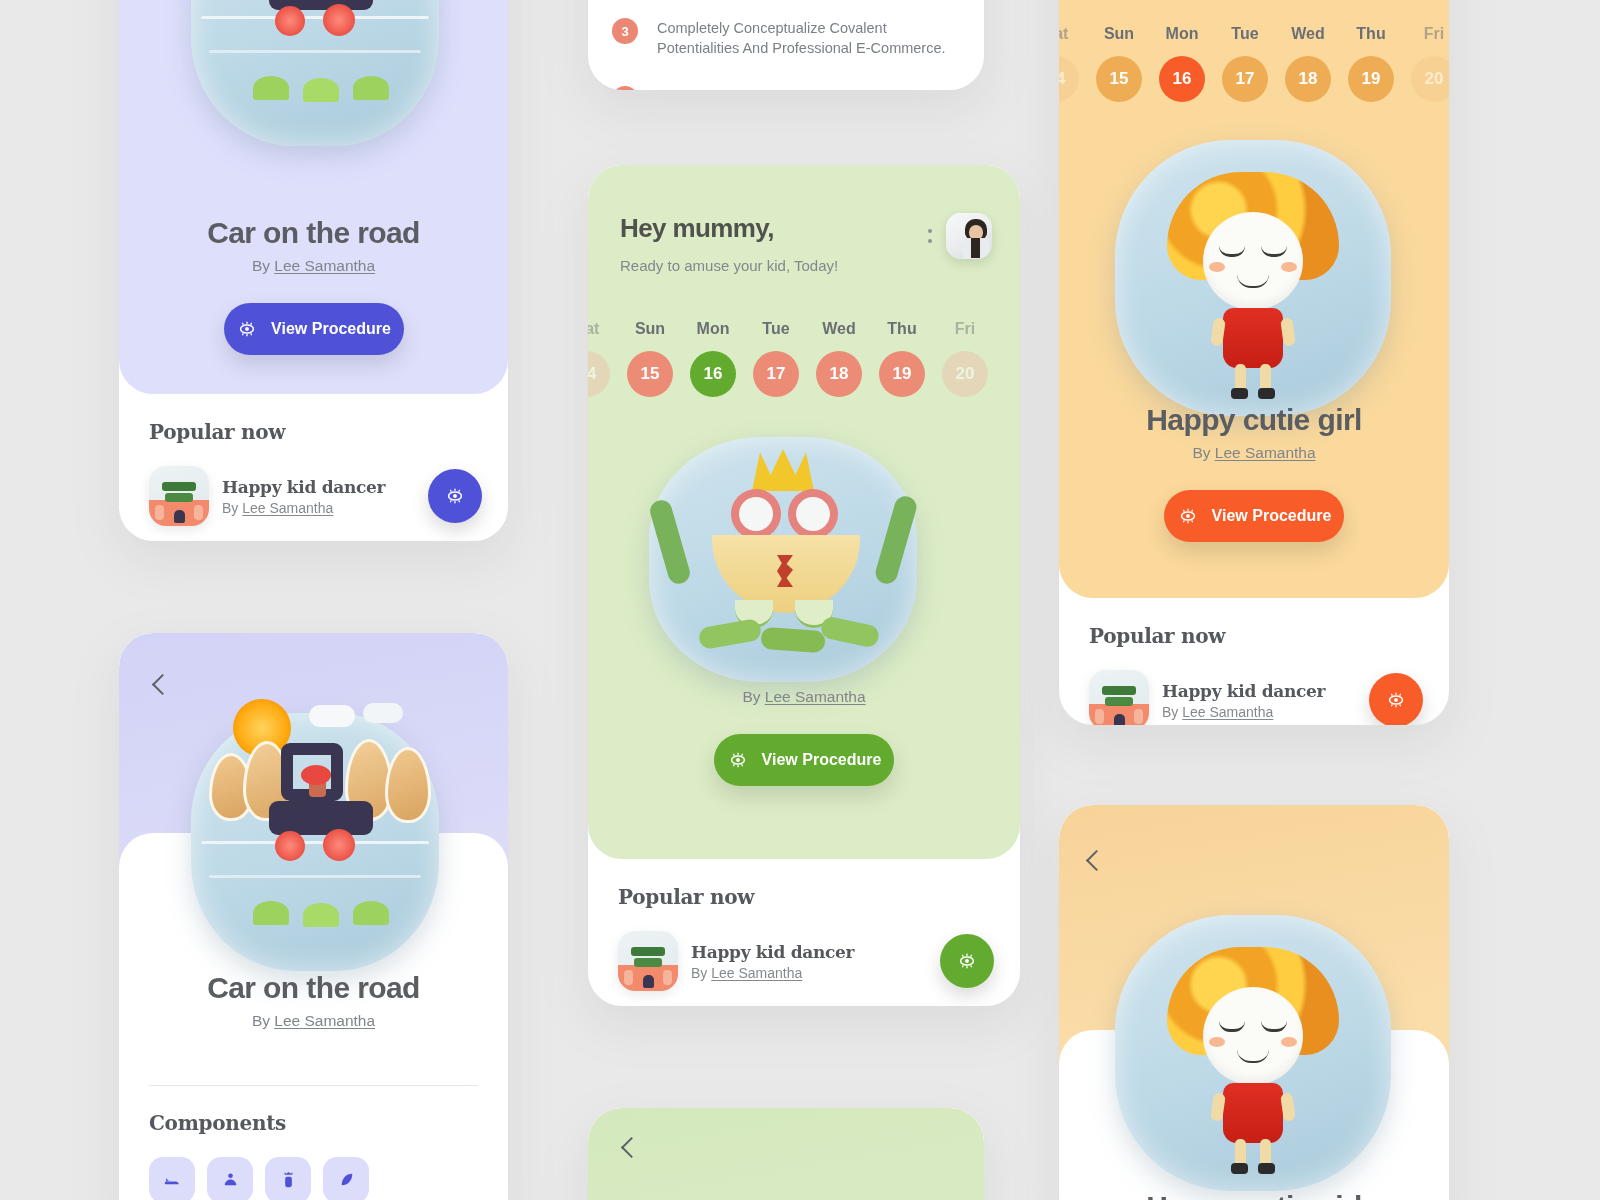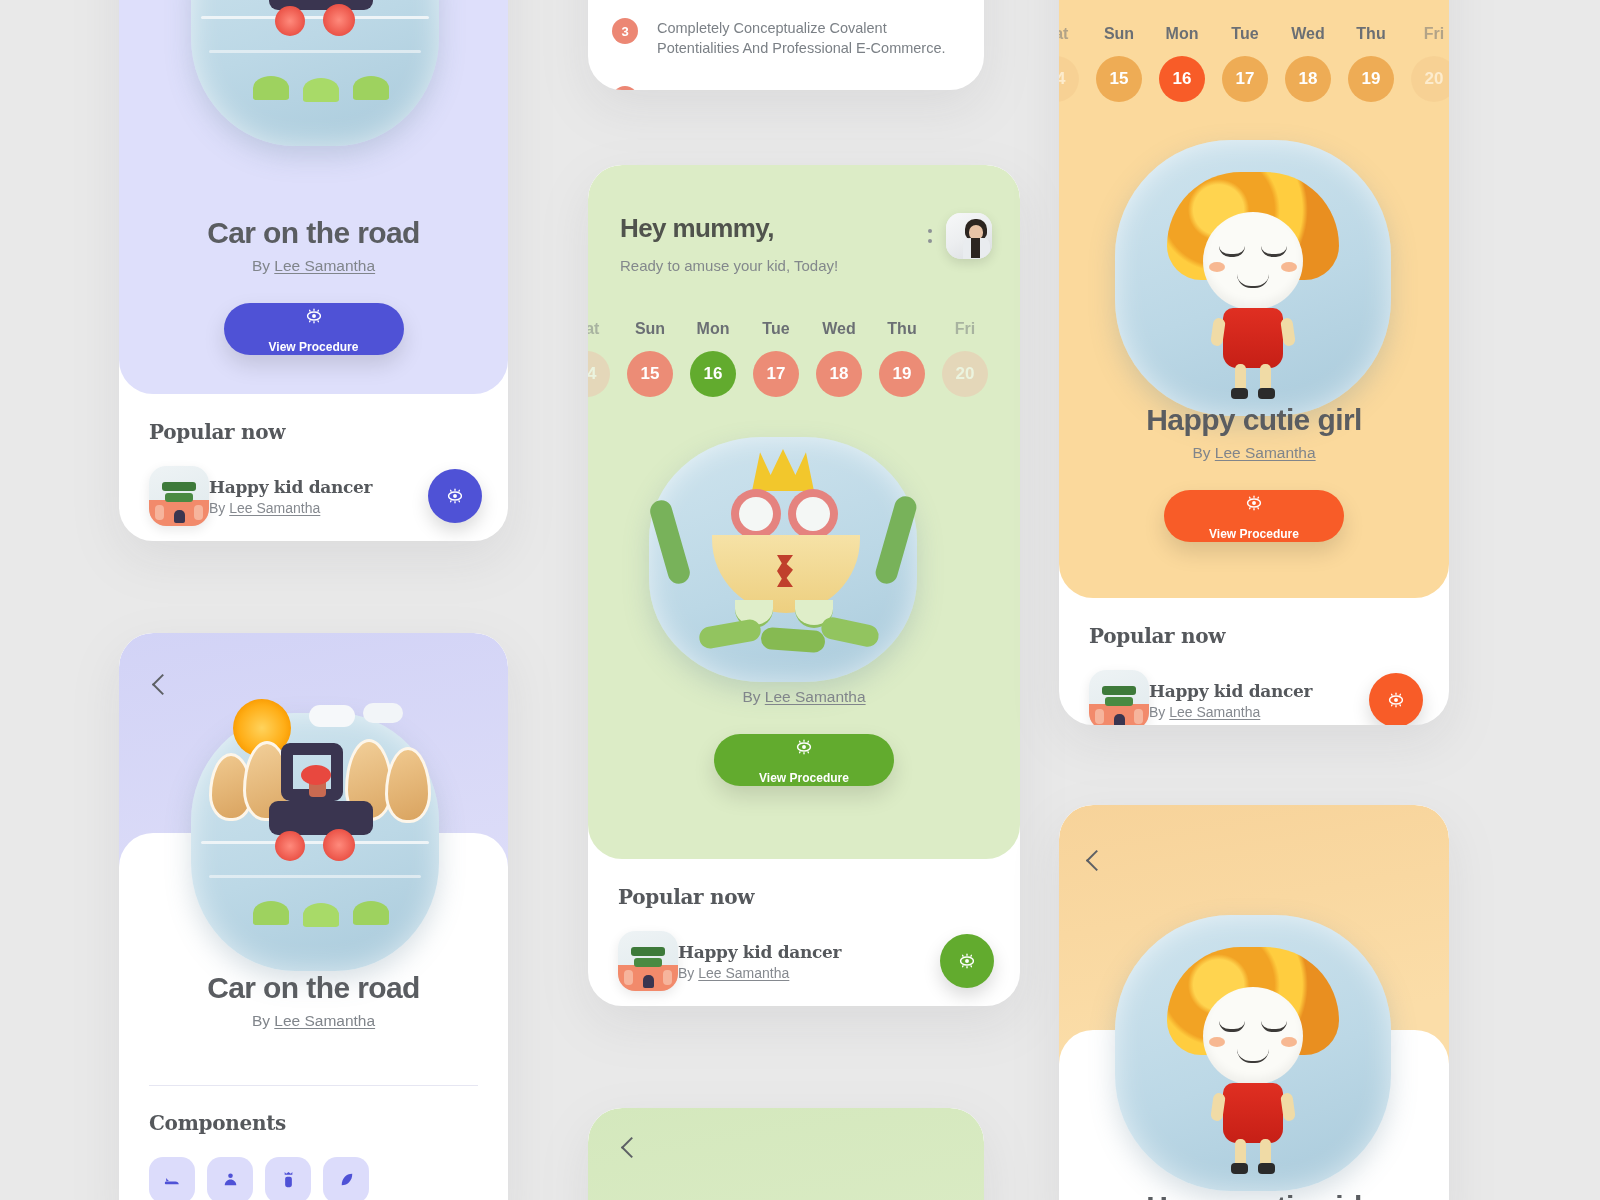--- a/index.html
+++ b/index.html
@@ -42,41 +42,40 @@
     font-family: "Liberation Sans", sans-serif;
   }
   .byline u { text-decoration: underline; text-underline-offset: 2px; }
 
   .btn {
     display: flex; align-items: center; justify-content: center;
     gap: 13px;
     height: 52px;
     border-radius: 30px;
     color: #fff;
-    font-size: 12px;
+    font-size: 16px;
     font-weight: 600;
     margin: 28px auto 0;
     cursor: pointer;
     border: none;
     box-shadow: 0 10px 22px rgba(0,0,0,0.13);
-    flex-direction: column;
   }
   .btn.wide { width: 180px; }
 
   .eye-wrap { width: 22px; height: 22px; display:block; }
 
   .sec-title {
     font-family: "DejaVu Serif", serif;
     font-weight: 700;
     font-size: 20px;
     color: #55585c;
     letter-spacing: -0.3px;
   }
 
-  .pop-row { display: flex; align-items: center; gap: 0; }
+  .pop-row { display: flex; align-items: center; gap: 13px; }
   .thumb {
     width: 60px; height: 60px; border-radius: 17px; flex: none;
     overflow: hidden; position: relative;
     box-shadow: 0 4px 12px rgba(0,0,0,0.09);
   }
   .pop-name {
     font-family: "DejaVu Serif", serif; font-weight: 700;
     font-size: 17px; color: #55585c; letter-spacing: -0.3px;
   }
   .pop-by { font-size: 14px; color: #85898f; margin-top: 3px; }

